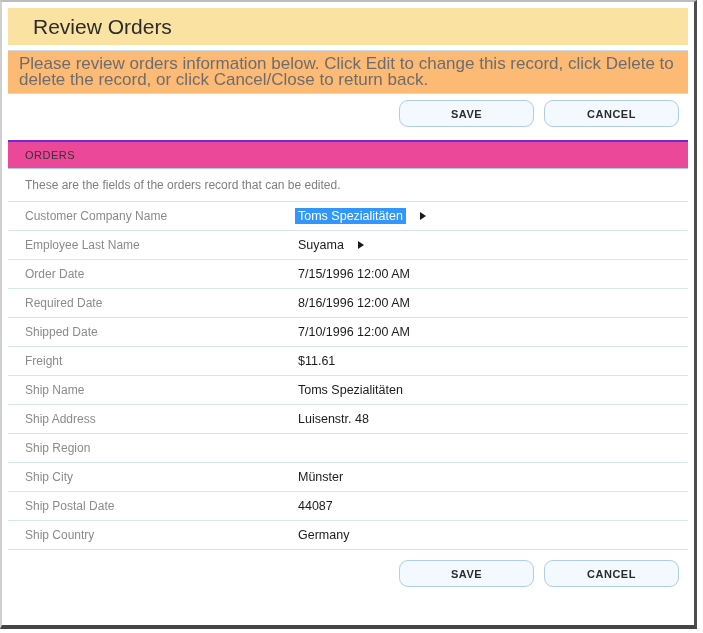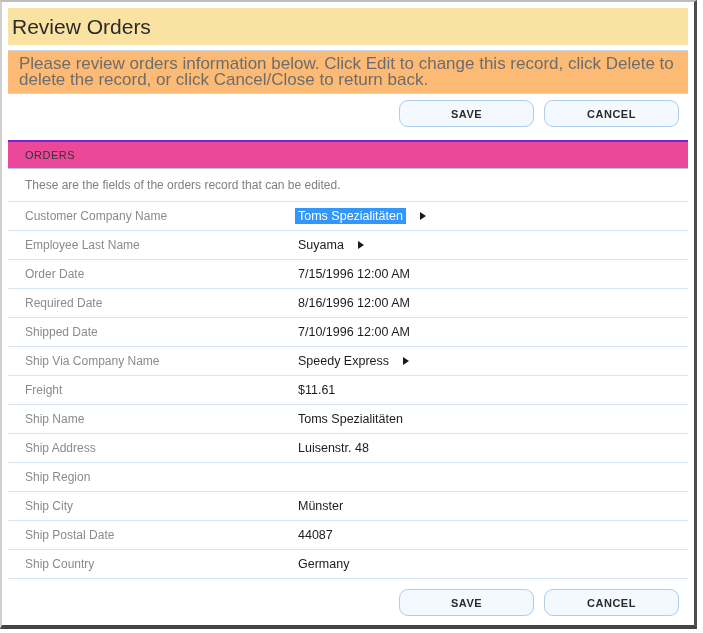--- a/index.html
+++ b/index.html
@@ -16,21 +16,21 @@
     border-top: 2px solid #bdbdbd;
     border-left: 2px solid #cfcfcf;
     border-right: 3px solid #4e4e4e;
     border-bottom: 4px solid #454545;
     padding: 6px 6px 0 6px;
   }
   .titlebar {
     height: 37px;
     background: #FAE3A2;
     display: flex; align-items: center;
-    padding-left: 4px;
+    padding-left: 25px;
     font-size: 21px;
     color: #2b2b2b;
     margin-bottom: 5px;
   }
   .infobar {
     box-sizing: border-box;
     min-height: 42px;
     background: #fdba74;
     border-top: 1px solid #cadcf0;
     border-bottom: 1px solid #cadcf0;
@@ -169,27 +169,20 @@
     </div>
   </div>
       <div class="row">
     <div class="flabel">Shipped Date</div>
     <div class="fvalue">
       <span class="val">7/10/1996 12:00 AM</span>
 
     </div>
   </div>
       <div class="row">
-    <div class="flabel">Ship Via Company Name</div>
-    <div class="fvalue">
-      <span class="val">Speedy Express</span>
-      <span class="arrow"></span>
-    </div>
-  </div>
-      <div class="row">
     <div class="flabel">Freight</div>
     <div class="fvalue">
       <span class="val">$11.61</span>
 
     </div>
   </div>
       <div class="row">
     <div class="flabel">Ship Name</div>
     <div class="fvalue">
       <span class="val">Toms Spezialitäten</span>

